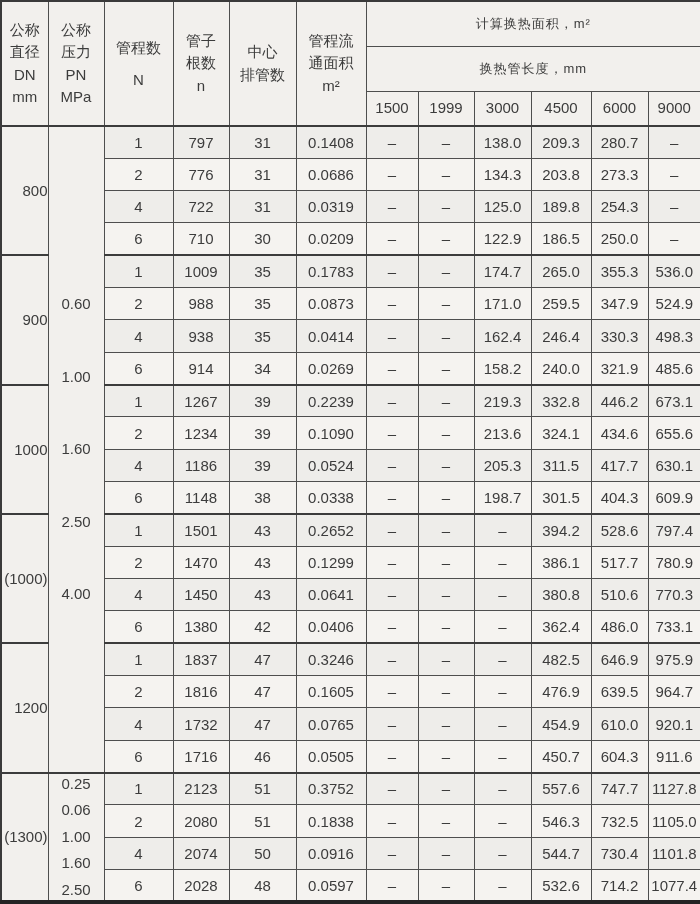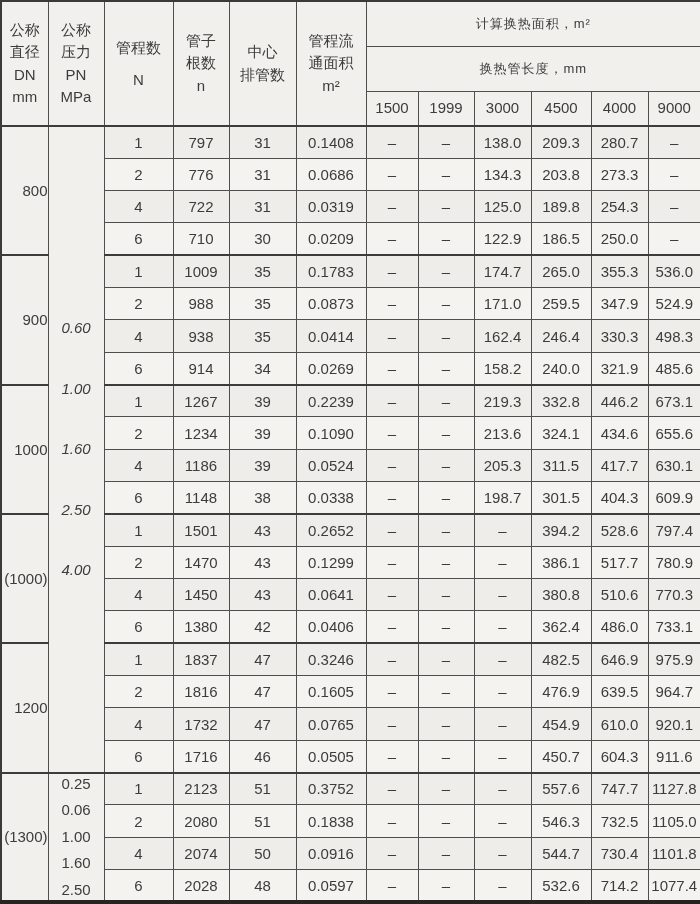--- a/index.html
+++ b/index.html
@@ -43,21 +43,21 @@
   tbody tr:nth-child(even) td { background: #f5f3f0; }
   td.dn-cell, td.pn-cell { background: #f2f0ed !important; text-align: right; }
   tr.group-start td { border-top: 2px solid #3c3c3c; }
   .pn-list {
     display: flex;
     flex-direction: column;
     justify-content: center;
     align-items: center;
     height: 100%;
   }
-  .pn-tall .pn-list { gap: 44px; font-style: italic; }
+  .pn-tall .pn-list { gap: 56px; }
   .pn-compact .pn-list { gap: 10px; }
   .pn-list div { line-height: 1.1; }
 </style>
 </head>
 <body>
 
 <table>
   <colgroup>
     <col style="width:47px">
       <col style="width:56px">
@@ -95,21 +95,21 @@
       <th colspan="6" class="area-title">计算换热面积，m²</th>
     </tr>
     <tr style="height:45px">
       <th colspan="6" class="len-title">换热管长度，mm</th>
     </tr>
     <tr style="height:35px">
       <th>1500</th>
       <th>1999</th>
       <th>3000</th>
       <th>4500</th>
-      <th>4000</th>
+      <th>6000</th>
       <th>9000</th>
     </tr>
   </thead>
   <tbody>
       <tr class="group-start" style="height: 32px;">
         <td rowspan="4" class="dn-cell">800</td>
         <td rowspan="20" class="pn-cell pn-tall">
           <div class="pn-list">
             <div>0.60</div>
             <div>1.00</div>

